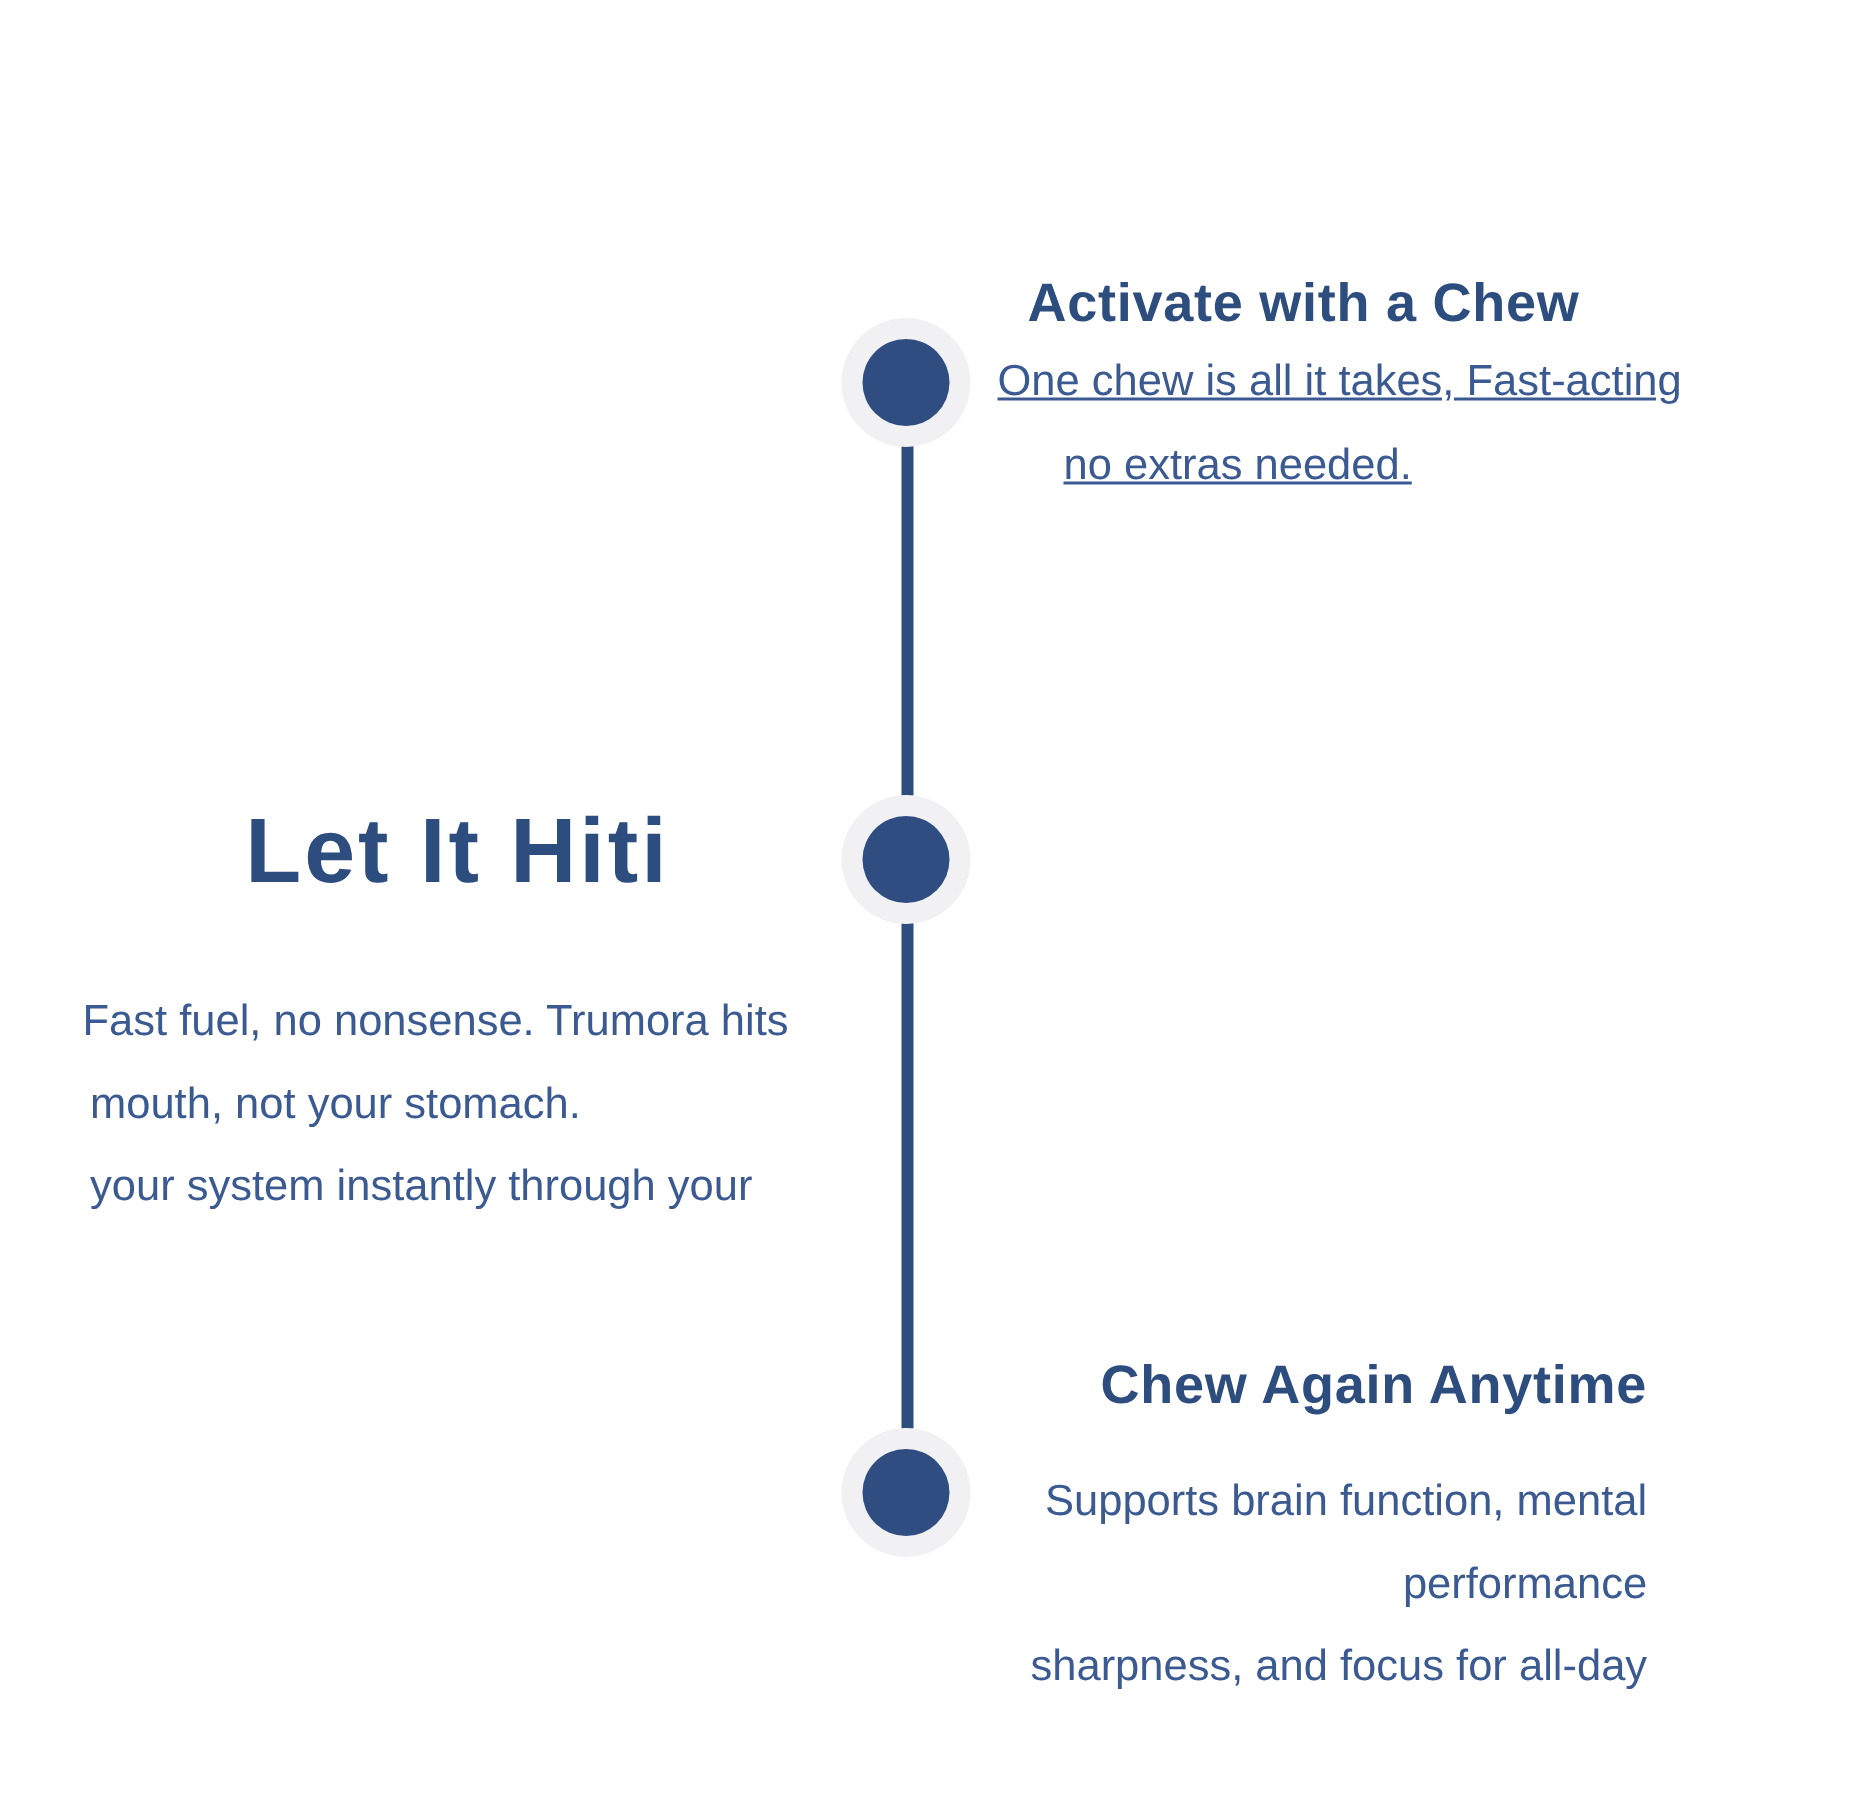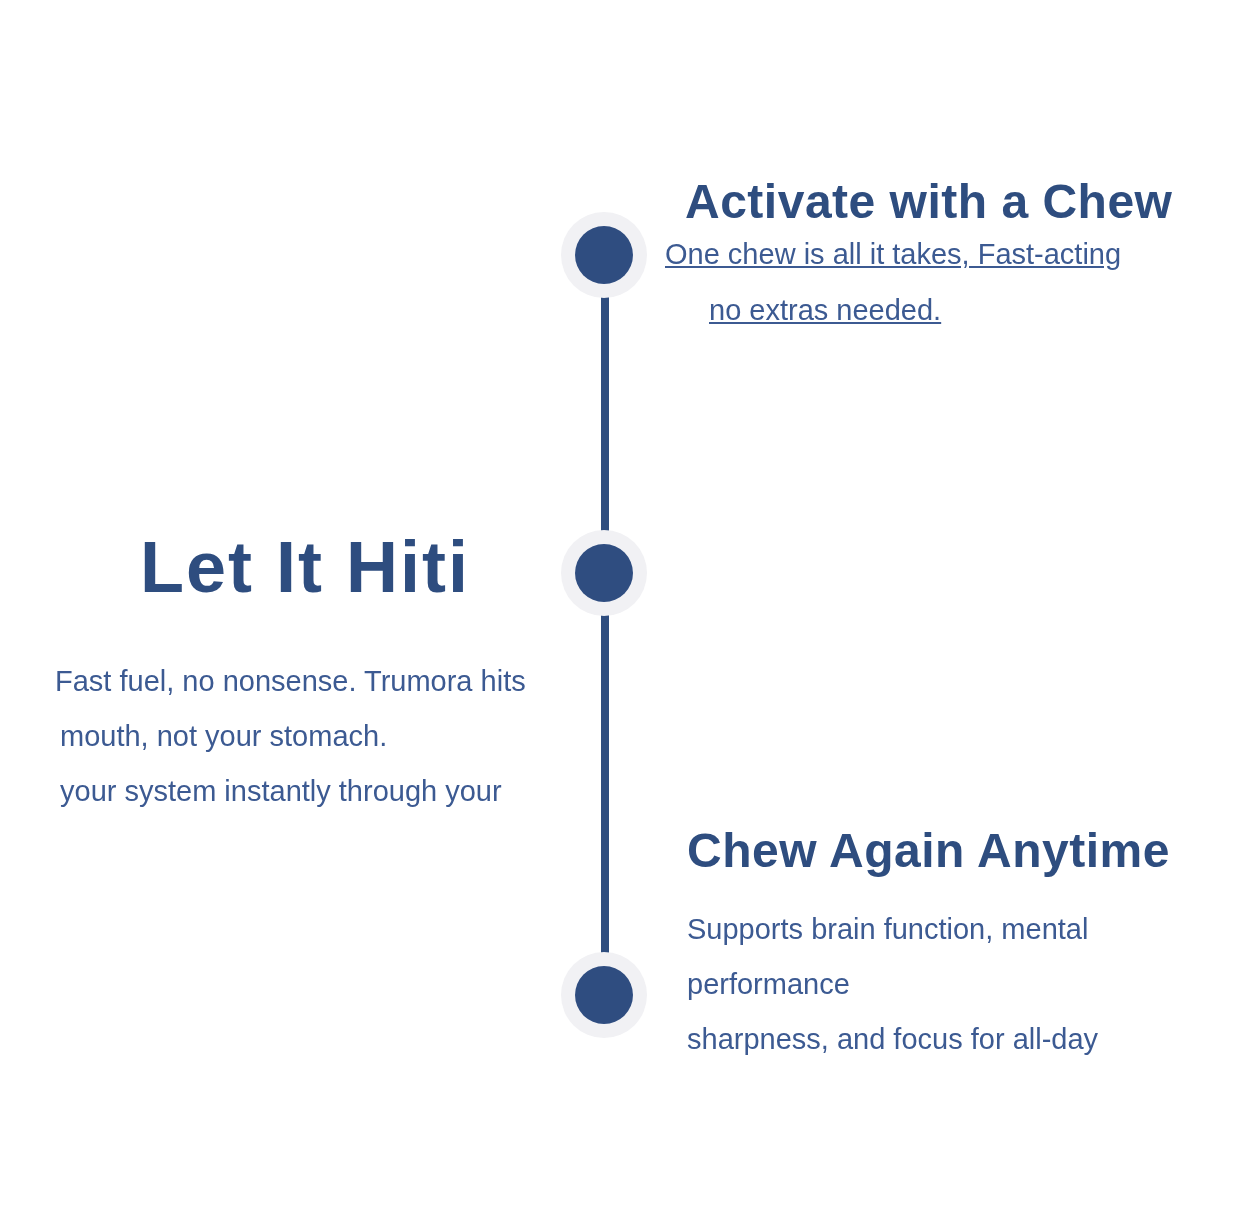--- a/index.html
+++ b/index.html
@@ -38,52 +38,52 @@
     background: #2f4d80;
   }
   .halo-1 { left: 561px; top: 212px; }
   .halo-2 { left: 561px; top: 530px; }
   .halo-3 { left: 561px; top: 952px; }
 
   .step { position: absolute; }
   .step-title {
     color: #2e4d7f;
     font-weight: 700;
-    font-size: 48px;
+    font-size: 36px;
     letter-spacing: 0.5px;
     white-space: nowrap;
   }
   .body-line {
     color: #3c5a92;
     font-size: 29px;
     line-height: 55px;
     white-space: nowrap;
   }
 
   
   .step-1 { left: 665px; top: 180px; }
   .step-1 .step-title { margin-left: 20px; line-height: 44px; }
   .step-1 .step-lines { margin-top: 2px; }
   .step-1 .body-line { line-height: 56px; text-decoration: underline; }
   .step-1 .line-1 { margin-left: 44px; }
 
   
   .step-2 { left: 35px; top: 538px; width: 540px; }
   .step-2 .step-title {
-    font-size: 72px;
+    font-size: 61px;
     letter-spacing: 2px;
     line-height: 58px;
     text-align: center;
   }
   .step-2 .step-lines { margin-top: 58px; }
   .step-2 .line-0 { margin-left: 20px; }
   .step-2 .line-1, .step-2 .line-2 { margin-left: 25px; }
 
   
-  .step-3 { left: 687px; top: 828px; }
+  .step-3 { left: 687px; top: 900px; text-align: right; }
   .step-3 .step-title { line-height: 46px; }
   .step-3 .step-lines { margin-top: 28px; }
 </style>
 </head>
 <body>
 
 <div class="canvas">
 
   <div class="tline"></div>
 

